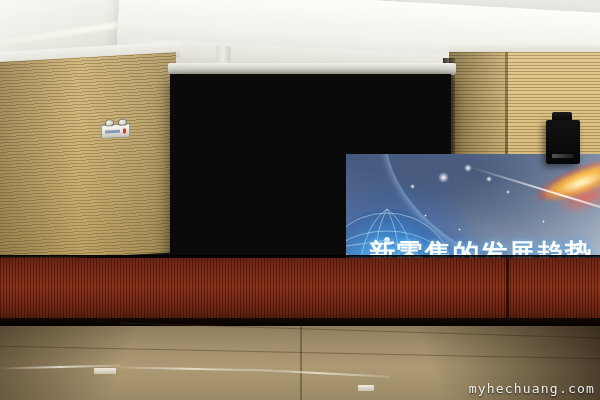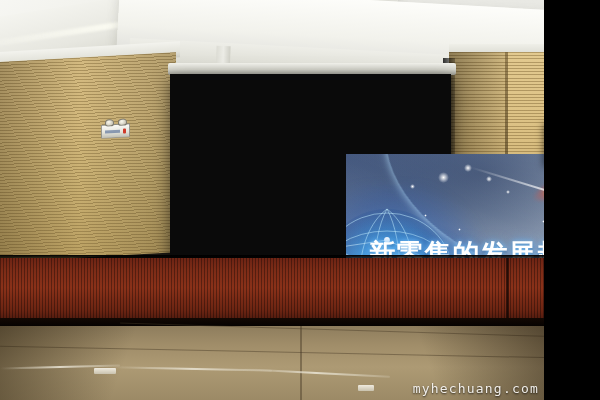--- a/index.html
+++ b/index.html
@@ -1,20 +1,20 @@
 <!DOCTYPE html>
 <html><head>
 <meta charset="utf-8">
 <style>
   * { margin:0; padding:0; box-sizing:border-box; }
   html,body { width:600px; height:400px; overflow:hidden; background:#000; }
   body { font-family:"Liberation Sans", sans-serif; }
 
   #scene {
-    position:relative; width:544px; height:400px; overflow:hidden;
+    position:relative; width:600px; height:400px; overflow:hidden;
     background:#1a1712;
   }
 
   
   .ceiling-base{
     position:absolute; left:0; top:0; width:600px; height:96px;
     background:linear-gradient(180deg,#e9e9e4 0%,#e2e2dc 40%,#d6d6cf 70%,#c9c9c1 100%);
   }
   .ceil-soffit-a{
     position:absolute; left:-40px; top:-30px; width:430px; height:110px;

